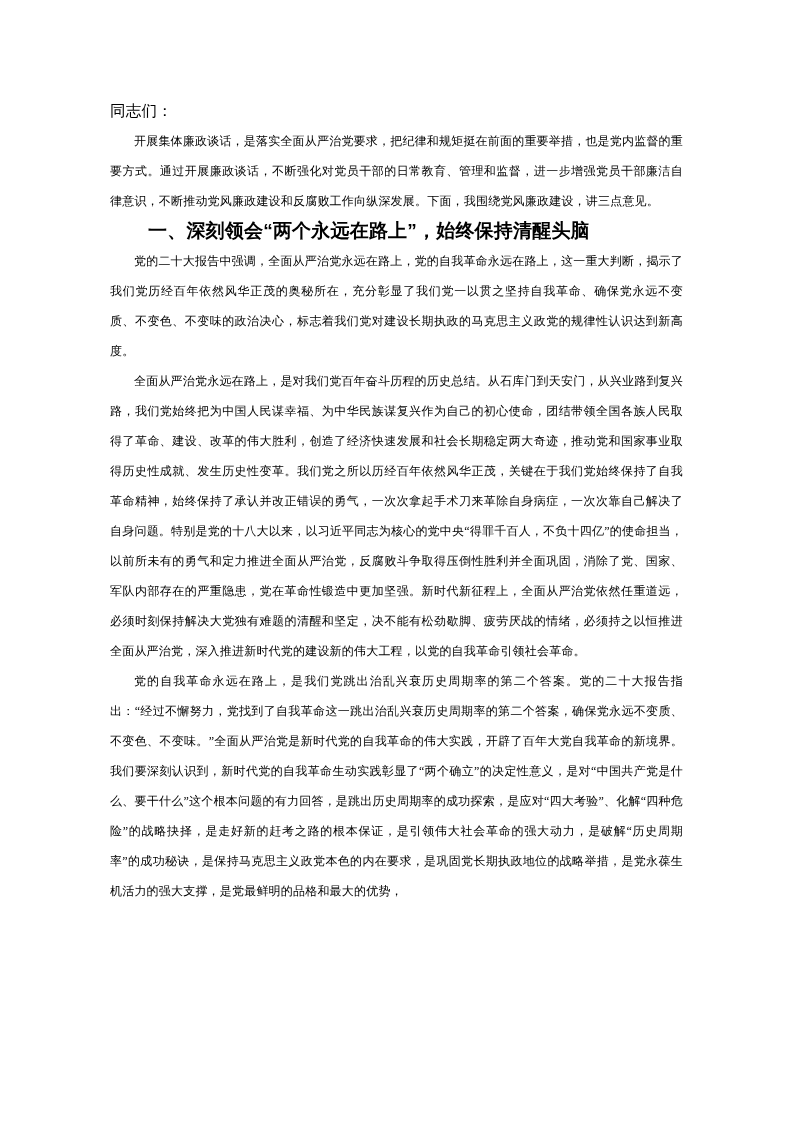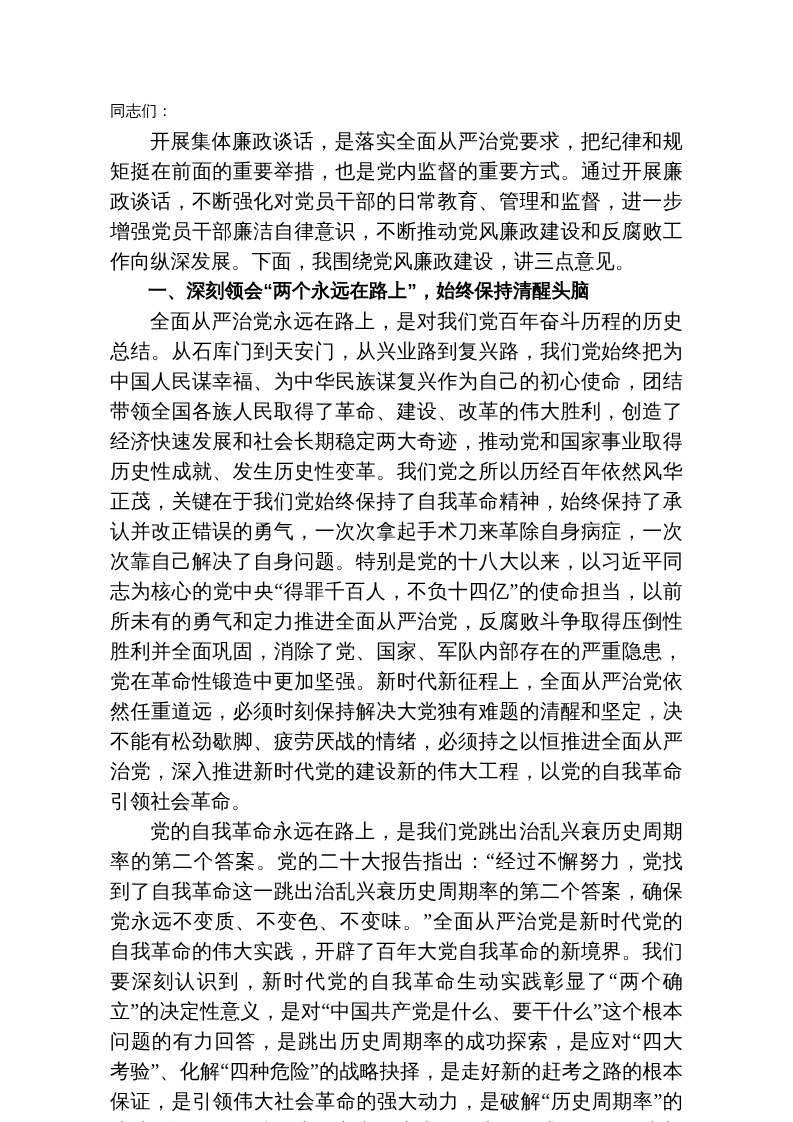--- a/index.html
+++ b/index.html
@@ -29,21 +29,21 @@
     letter-spacing: 0.2px;
   }
   .salutation {
     margin: 0 0 0 0;
     font-size: 15.5px;
     line-height: 30px;
   }
   p.para {
     margin: 0;
     text-indent: 2em;
-    font-size: 20px;
+    font-size: 12px;
     line-height: 30px;
     text-align: justify;
     text-justify: inter-ideograph;
   }
   h2.heading {
     margin: 0;
     text-indent: 2em;
     font-size: 19px;
     line-height: 30px;
     font-weight: bold;
@@ -52,16 +52,17 @@
   }
 </style>
 </head>
 <body>
 
 <div class="page">
   <div class="doc-body">
     <p class="salutation">同志们：</p>
     <p class="para">开展集体廉政谈话，是落实全面从严治党要求，把纪律和规矩挺在前面的重要举措，也是党内监督的重要方式。通过开展廉政谈话，不断强化对党员干部的日常教育、管理和监督，进一步增强党员干部廉洁自律意识，不断推动党风廉政建设和反腐败工作向纵深发展。下面，我围绕党风廉政建设，讲三点意见。</p>
     <h2 class="heading">一、深刻领会“两个永远在路上”，始终保持清醒头脑</h2>
+    <p class="para">党的二十大报告中强调，全面从严治党永远在路上，党的自我革命永远在路上，这一重大判断，揭示了我们党历经百年依然风华正茂的奥秘所在，充分彰显了我们党一以贯之坚持自我革命、确保党永远不变质、不变色、不变味的政治决心，标志着我们党对建设长期执政的马克思主义政党的规律性认识达到新高度。</p>
     <p class="para">全面从严治党永远在路上，是对我们党百年奋斗历程的历史总结。从石库门到天安门，从兴业路到复兴路，我们党始终把为中国人民谋幸福、为中华民族谋复兴作为自己的初心使命，团结带领全国各族人民取得了革命、建设、改革的伟大胜利，创造了经济快速发展和社会长期稳定两大奇迹，推动党和国家事业取得历史性成就、发生历史性变革。我们党之所以历经百年依然风华正茂，关键在于我们党始终保持了自我革命精神，始终保持了承认并改正错误的勇气，一次次拿起手术刀来革除自身病症，一次次靠自己解决了自身问题。特别是党的十八大以来，以习近平同志为核心的党中央“得罪千百人，不负十四亿”的使命担当，以前所未有的勇气和定力推进全面从严治党，反腐败斗争取得压倒性胜利并全面巩固，消除了党、国家、军队内部存在的严重隐患，党在革命性锻造中更加坚强。新时代新征程上，全面从严治党依然任重道远，必须时刻保持解决大党独有难题的清醒和坚定，决不能有松劲歇脚、疲劳厌战的情绪，必须持之以恒推进全面从严治党，深入推进新时代党的建设新的伟大工程，以党的自我革命引领社会革命。</p>
     <p class="para">党的自我革命永远在路上，是我们党跳出治乱兴衰历史周期率的第二个答案。党的二十大报告指出：“经过不懈努力，党找到了自我革命这一跳出治乱兴衰历史周期率的第二个答案，确保党永远不变质、不变色、不变味。”全面从严治党是新时代党的自我革命的伟大实践，开辟了百年大党自我革命的新境界。我们要深刻认识到，新时代党的自我革命生动实践彰显了“两个确立”的决定性意义，是对“中国共产党是什么、要干什么”这个根本问题的有力回答，是跳出历史周期率的成功探索，是应对“四大考验”、化解“四种危险”的战略抉择，是走好新的赶考之路的根本保证，是引领伟大社会革命的强大动力，是破解“历史周期率”的成功秘诀，是保持马克思主义政党本色的内在要求，是巩固党长期执政地位的战略举措，是党永葆生机活力的强大支撑，是党最鲜明的品格和最大的优势，</p>
   </div>
 </div>
 
 </body></html>

